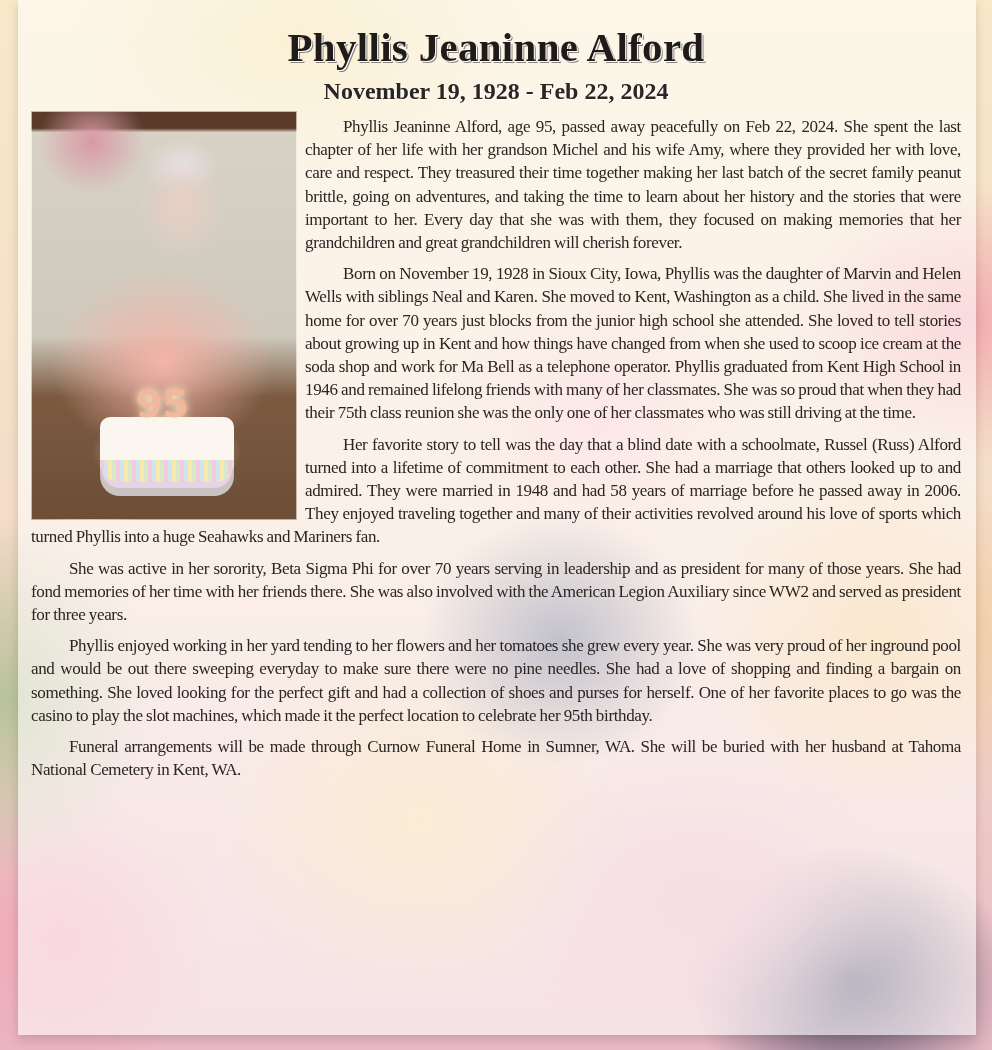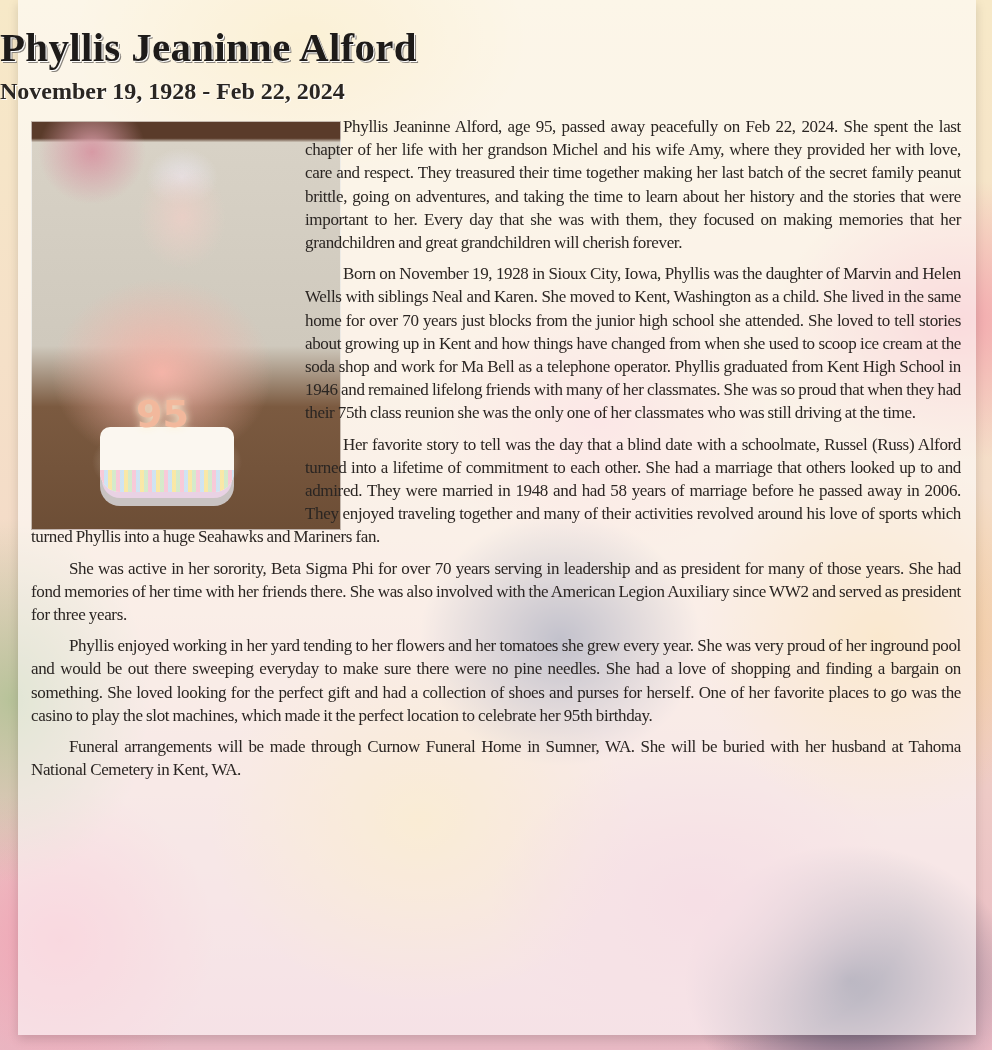--- a/index.html
+++ b/index.html
@@ -22,46 +22,45 @@
       radial-gradient(ellipse 320px 200px at 300px 40px, #f6dc9c 0%, rgba(246,220,156,0) 70%),
       radial-gradient(ellipse 300px 260px at 420px 820px, #f2d29a 0%, rgba(242,210,154,0) 70%),
       radial-gradient(ellipse 240px 200px at 600px 420px, #f7c6c6 0%, rgba(247,198,198,0) 70%),
       linear-gradient(180deg, #f7e9c8 0%, #f4dcc8 50%, #e8b9c4 100%);
   }
   .panel {
     position: absolute; left: 18px; top: 0; width: 958px; height: 1035px;
     background: rgba(255,255,255,0.58);
     box-shadow: 0 4px 10px rgba(0,0,0,0.15);
   }
-  .header { position: absolute; left: 0; top: 22px; width: 992px; text-align: left; }
+  .header { position: absolute; left: 0; top: 22px; width: 992px; text-align: center; }
   .title {
     font-family: "Liberation Serif", "DejaVu Serif", serif;
     font-weight: bold; font-size: 41px; line-height: 50px; letter-spacing: 0.3px;
     color: #1e1b19; margin: 0;
     text-shadow: 1px 1px 0 #fff, 2px 2px 0 #8a857e;
   }
   .dates {
     font-family: "Liberation Serif", "DejaVu Serif", serif;
     font-weight: bold; font-size: 24px; line-height: 30px; color: #2a2623;
     margin: 4px 0 0 0;
     text-shadow: 1px 1px 0 #fff;
   }
   .photo {
-    position: absolute; left: 31px; top: 121px; width: 264px; height: 407px;
+    position: absolute; left: 31px; top: 111px; width: 264px; height: 407px;
     overflow: hidden;
     background:
       radial-gradient(ellipse 60px 40px at 130px 330px, #fff6e0 0%, rgba(255,246,224,0) 80%),
       radial-gradient(ellipse 75px 40px at 135px 340px, #fbf3ea 0%, rgba(251,243,234,0) 100%),
       radial-gradient(ellipse 60px 58px at 60px 30px, #d79aa5 0%, rgba(215,154,165,0) 90%),
       radial-gradient(ellipse 55px 65px at 150px 95px, #e8cfc6 0%, rgba(232,207,198,0) 80%),
       radial-gradient(ellipse 40px 32px at 150px 55px, #e6e2e6 0%, rgba(230,226,230,0) 90%),
       radial-gradient(ellipse 130px 110px at 130px 250px, #f4b4a8 0%, rgba(244,180,168,0) 85%),
       linear-gradient(180deg, #5a3b2a 0%, #5a3b2a 4%, #d8d2c6 5%, #cfc9bd 55%, #7b5a40 70%, #6d4e36 100%);
     border: 1px solid rgba(255,255,255,0.6);
-    padding-left: 44px;
   }
   .photo .cake {
     position: absolute; left: 68px; top: 305px; width: 134px; height: 65px;
     background: #fbf7f0; border-radius: 10px 10px 20px 20px;
     box-shadow: 0 8px 0 -2px #e9d2e4, 0 14px 0 0 #c9c3c2;
   }
   .photo .cake::before {
     content: ""; position: absolute; left: 0; right: 0; bottom: 0; height: 22px;
     background: repeating-linear-gradient(90deg, #f7c2d4 0 4px, #c8e0f3 4px 8px, #f9e59a 8px 12px, #cfe8c4 12px 16px);
     border-radius: 0 0 20px 20px; opacity: 0.85;

